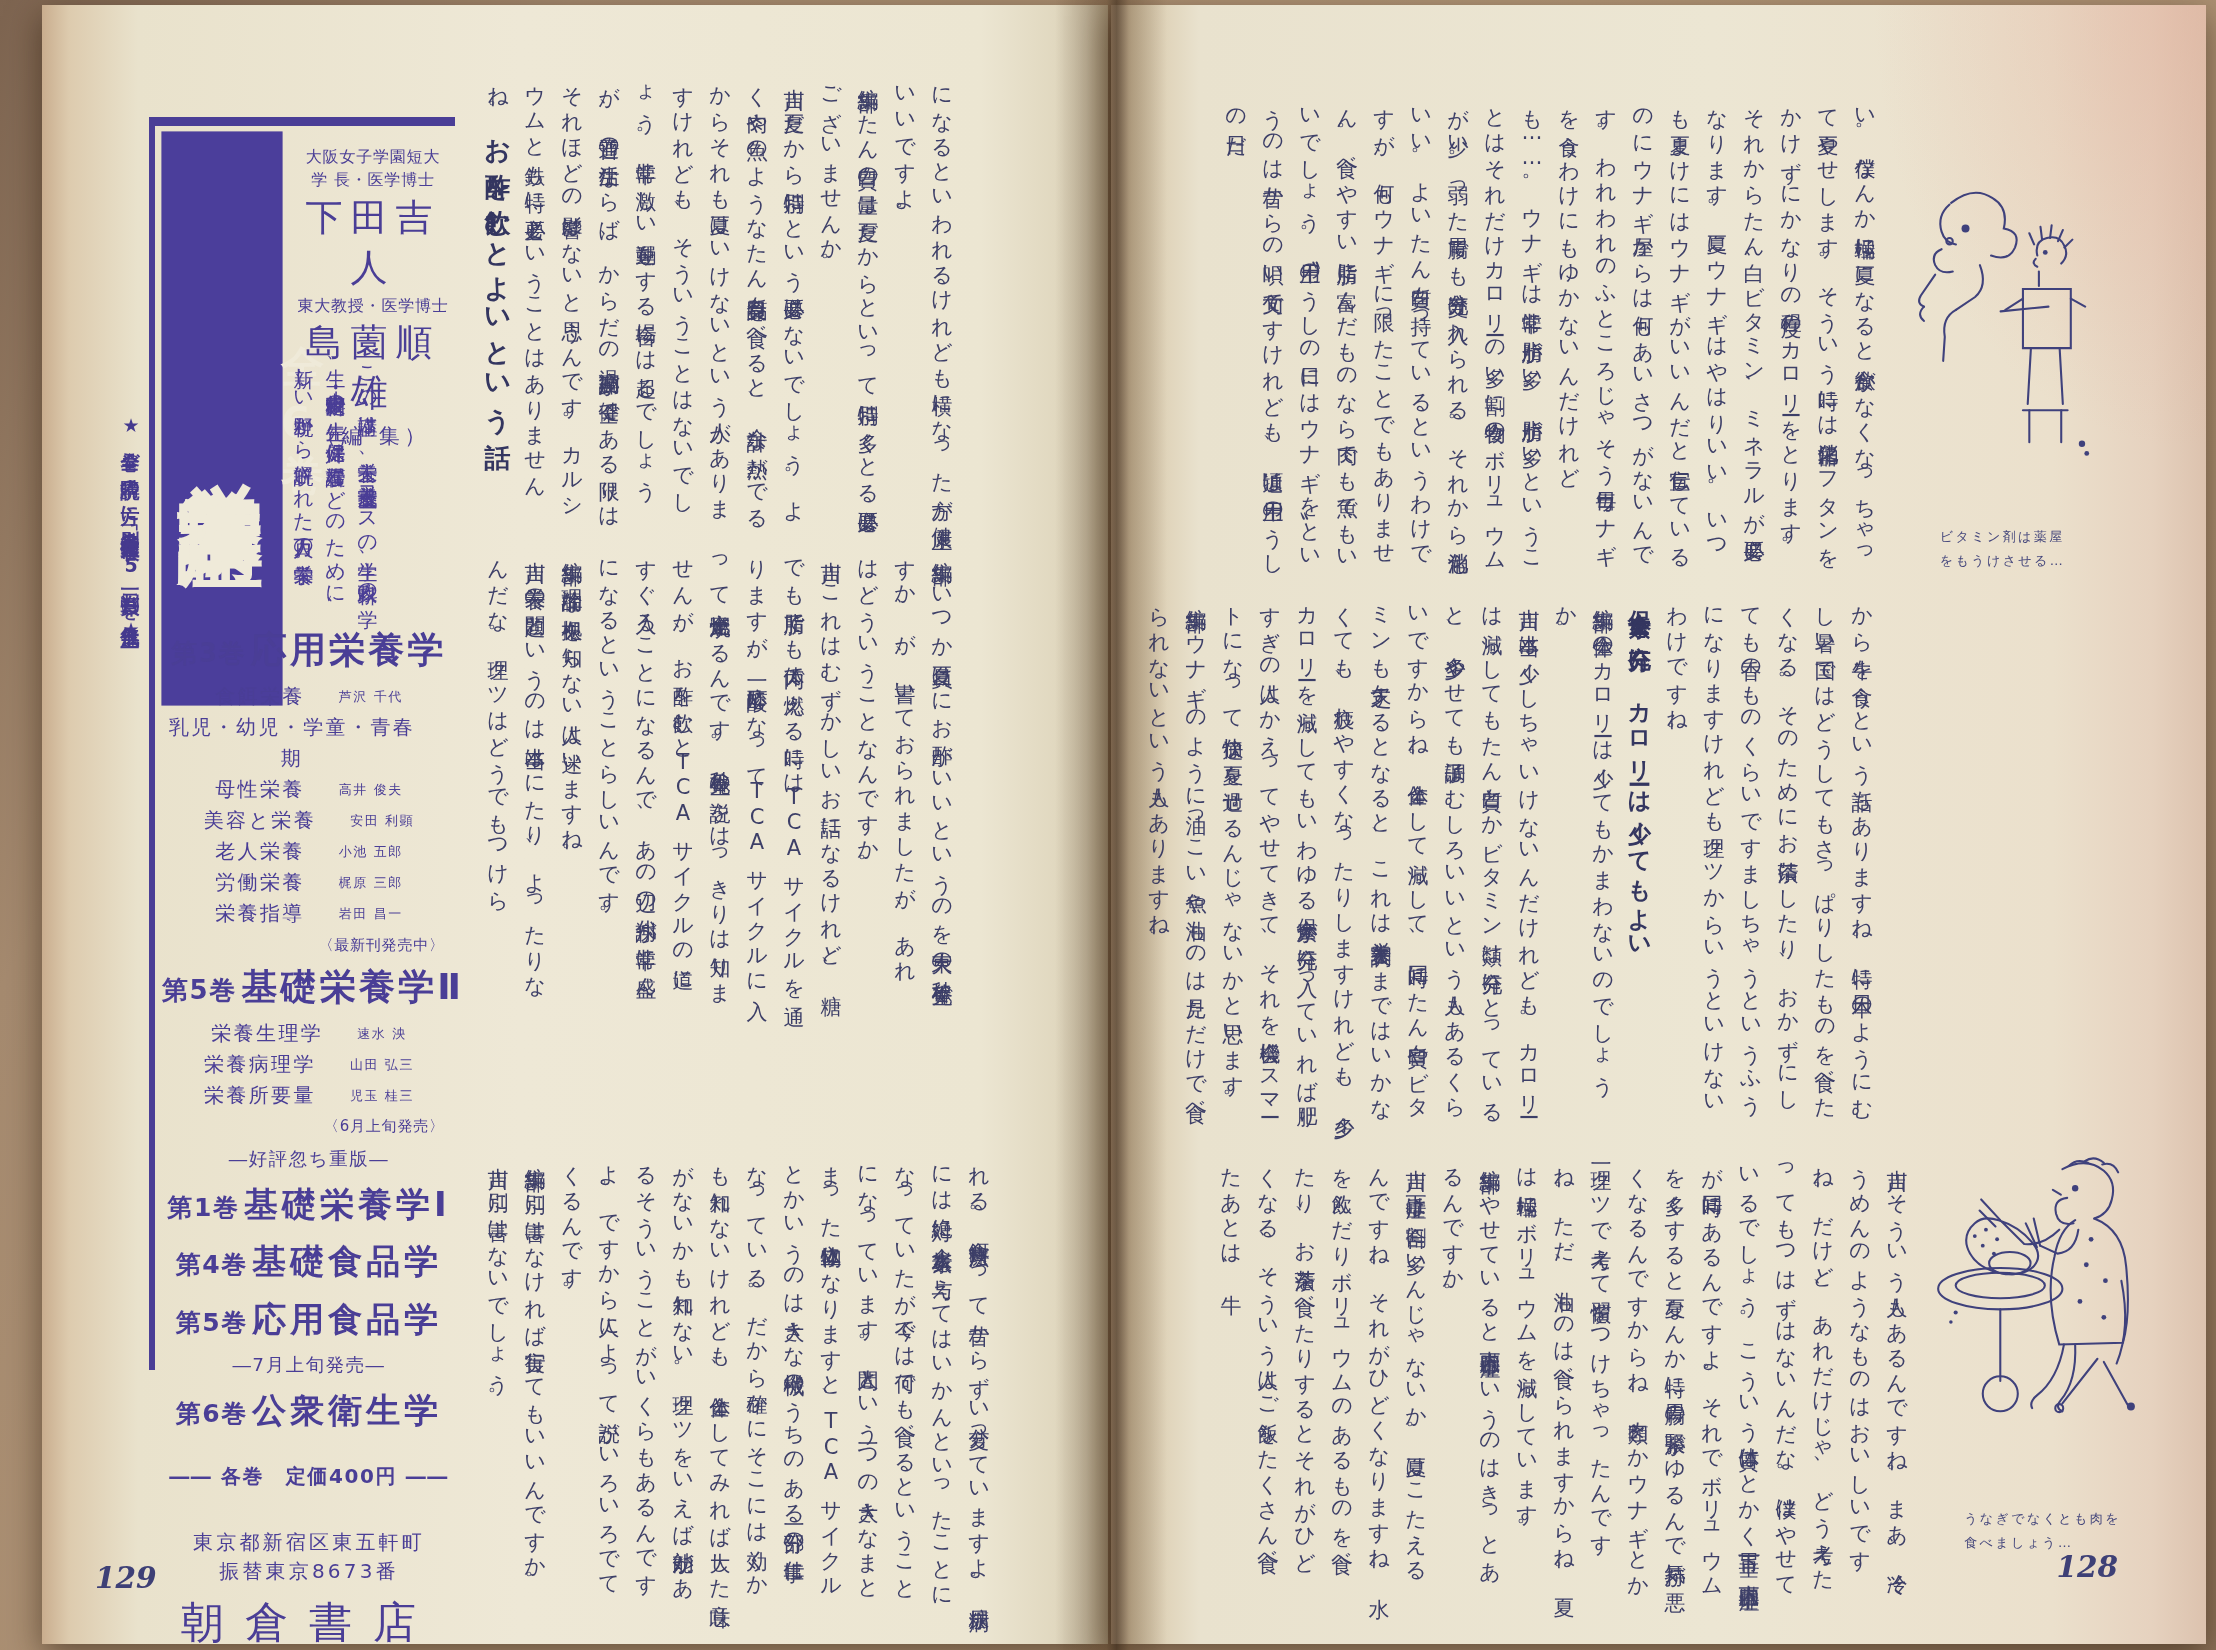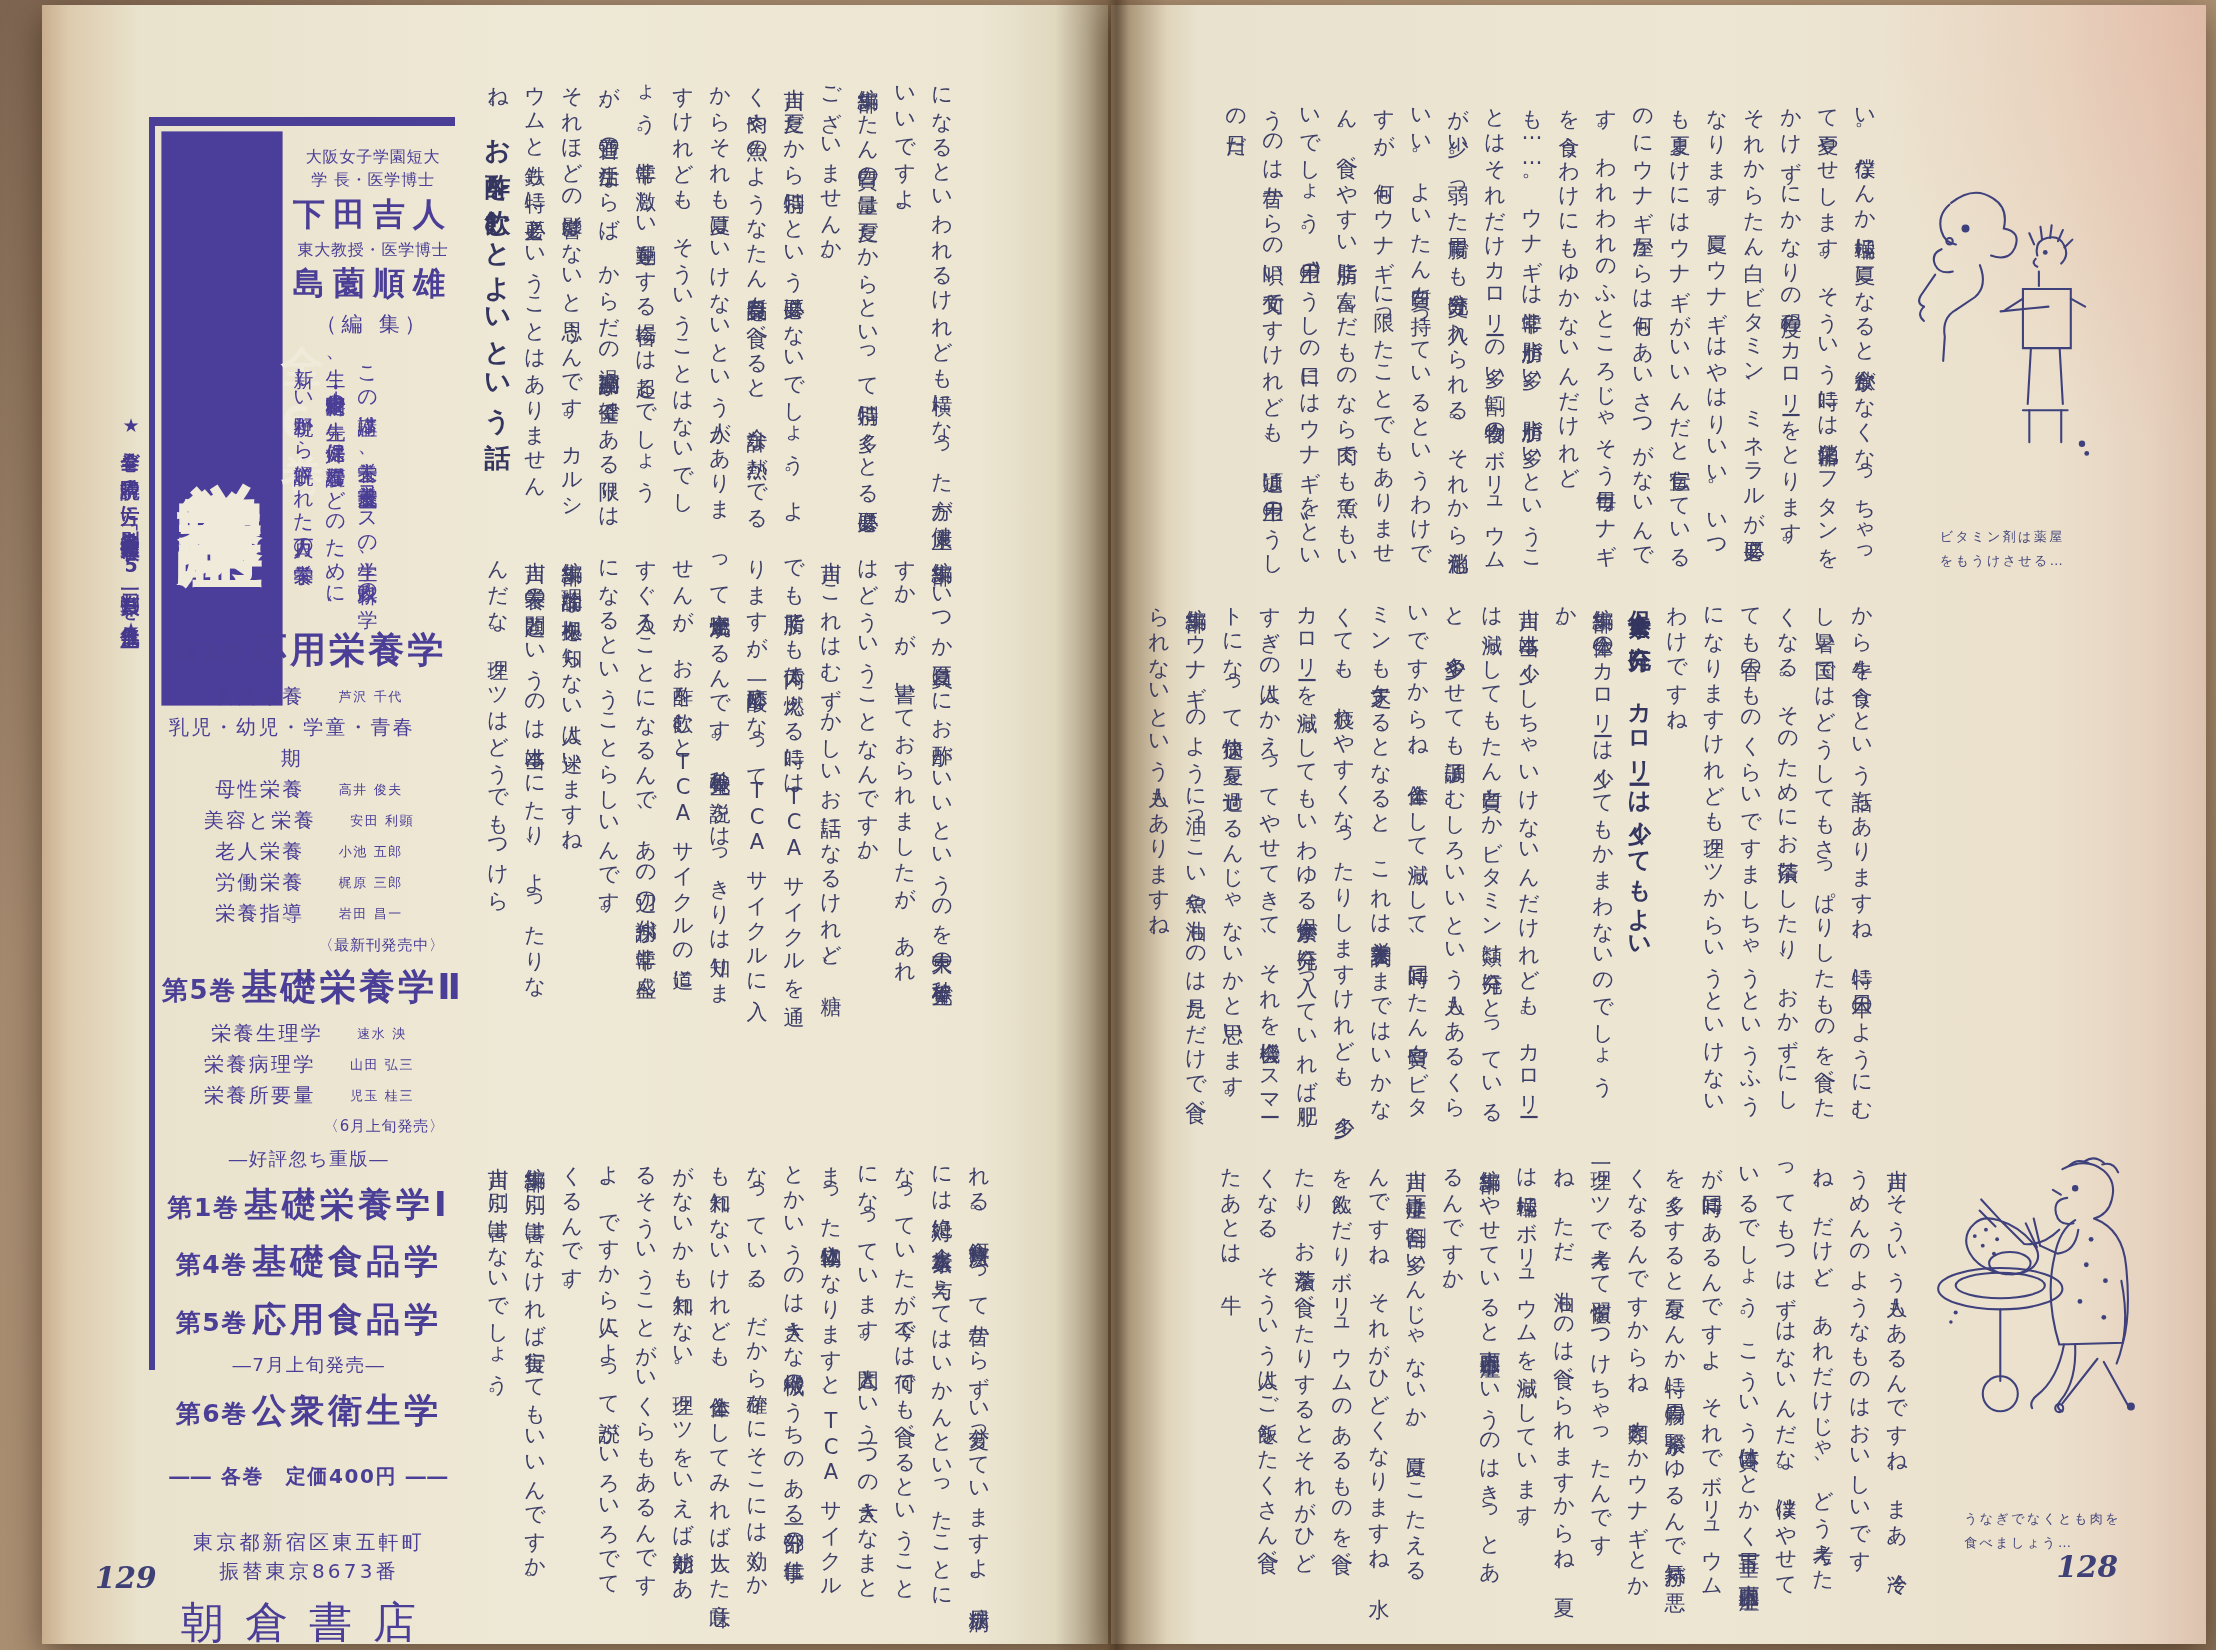--- a/index.html
+++ b/index.html
@@ -36,21 +36,21 @@
   #ad .leftrule{position:absolute;left:32px;top:0;width:5.6px;height:1253px;background:#4a3e96;}
   .ad-star{position:absolute;left:0px;top:297px;writing-mode:vertical-rl;text-orientation:upright;
            font-size:19px;line-height:27px;letter-spacing:1.6px;font-weight:bold;color:#453a8e;}
   .ad-title-block{position:absolute;left:46px;top:16px;width:118px;height:571px;background:#4b3e9b;
                   display:flex;flex-direction:row;align-items:center;box-shadow:0 0 0 1.6px #4b3e9b;}
   .ad-title{writing-mode:vertical-rl;text-orientation:upright;color:#efead9;font-weight:bold;
             font-size:86px;line-height:118px;letter-spacing:4.8px;margin-top:11.2px;}
   .ad-vol-count{color:#efead9;font-weight:bold;font-size:43px;letter-spacing:1.6px;margin-top:8px;}
   .ad-editors{position:absolute;left:174px;top:29px;width:164px;text-align:center;color:#4a3e96;}
   .ad-editors .aff{font-size:16px;letter-spacing:0.8px;margin-top:1.6px;}
-  .ad-editors .name{font-size:32px;font-weight:bold;letter-spacing:8px;margin:1.6px 0 3.2px 0;}
+  .ad-editors .name{font-size:37px;font-weight:normal;letter-spacing:8px;margin:1.6px 0 3.2px 0;}
   .ad-editors .edsuffix{font-size:21px;letter-spacing:4.8px;margin-top:1.6px;}
   .ad-desc{position:absolute;left:171px;top:236px;height:263px;writing-mode:vertical-rl;text-orientation:upright;
            font-size:20px;line-height:32px;letter-spacing:0.8px;color:#4a3e96;}
   .ad-volumes{position:absolute;left:45px;top:501px;width:294px;text-align:center;}
   .vol-header{font-weight:bold;margin-top:8px;white-space:nowrap;}
   .vol-header .vol-no{font-size:26px;letter-spacing:1.6px;}
   .vol-header .vol-title{font-size:36px;letter-spacing:3.2px;}
   .vol-items{margin-top:6.4px;}
   .vol-item{display:flex;justify-content:center;gap:34px;font-size:20px;line-height:31px;letter-spacing:2.4px;}
   .vol-item .auth{font-size:13px;letter-spacing:1.6px;align-self:center;color:#4a3e96;}

